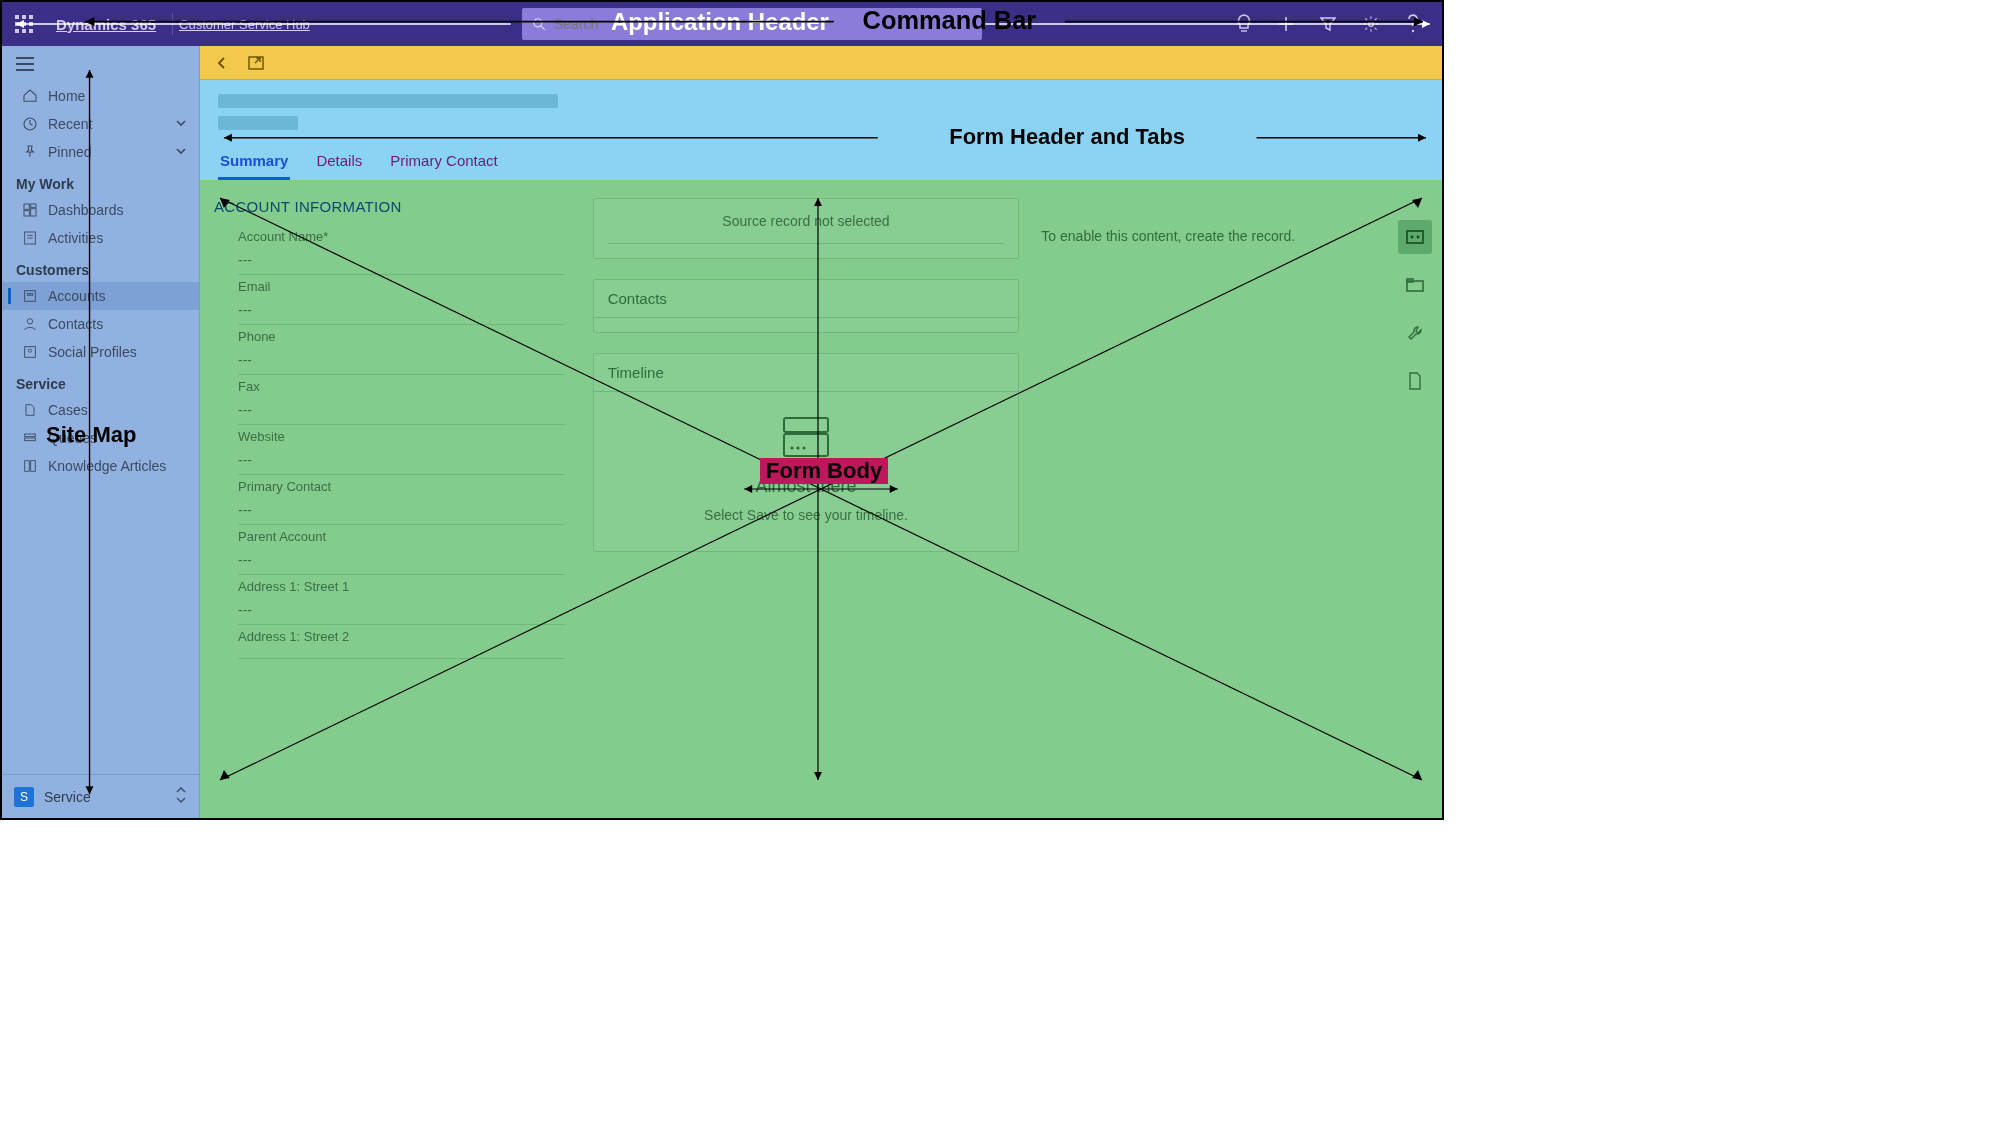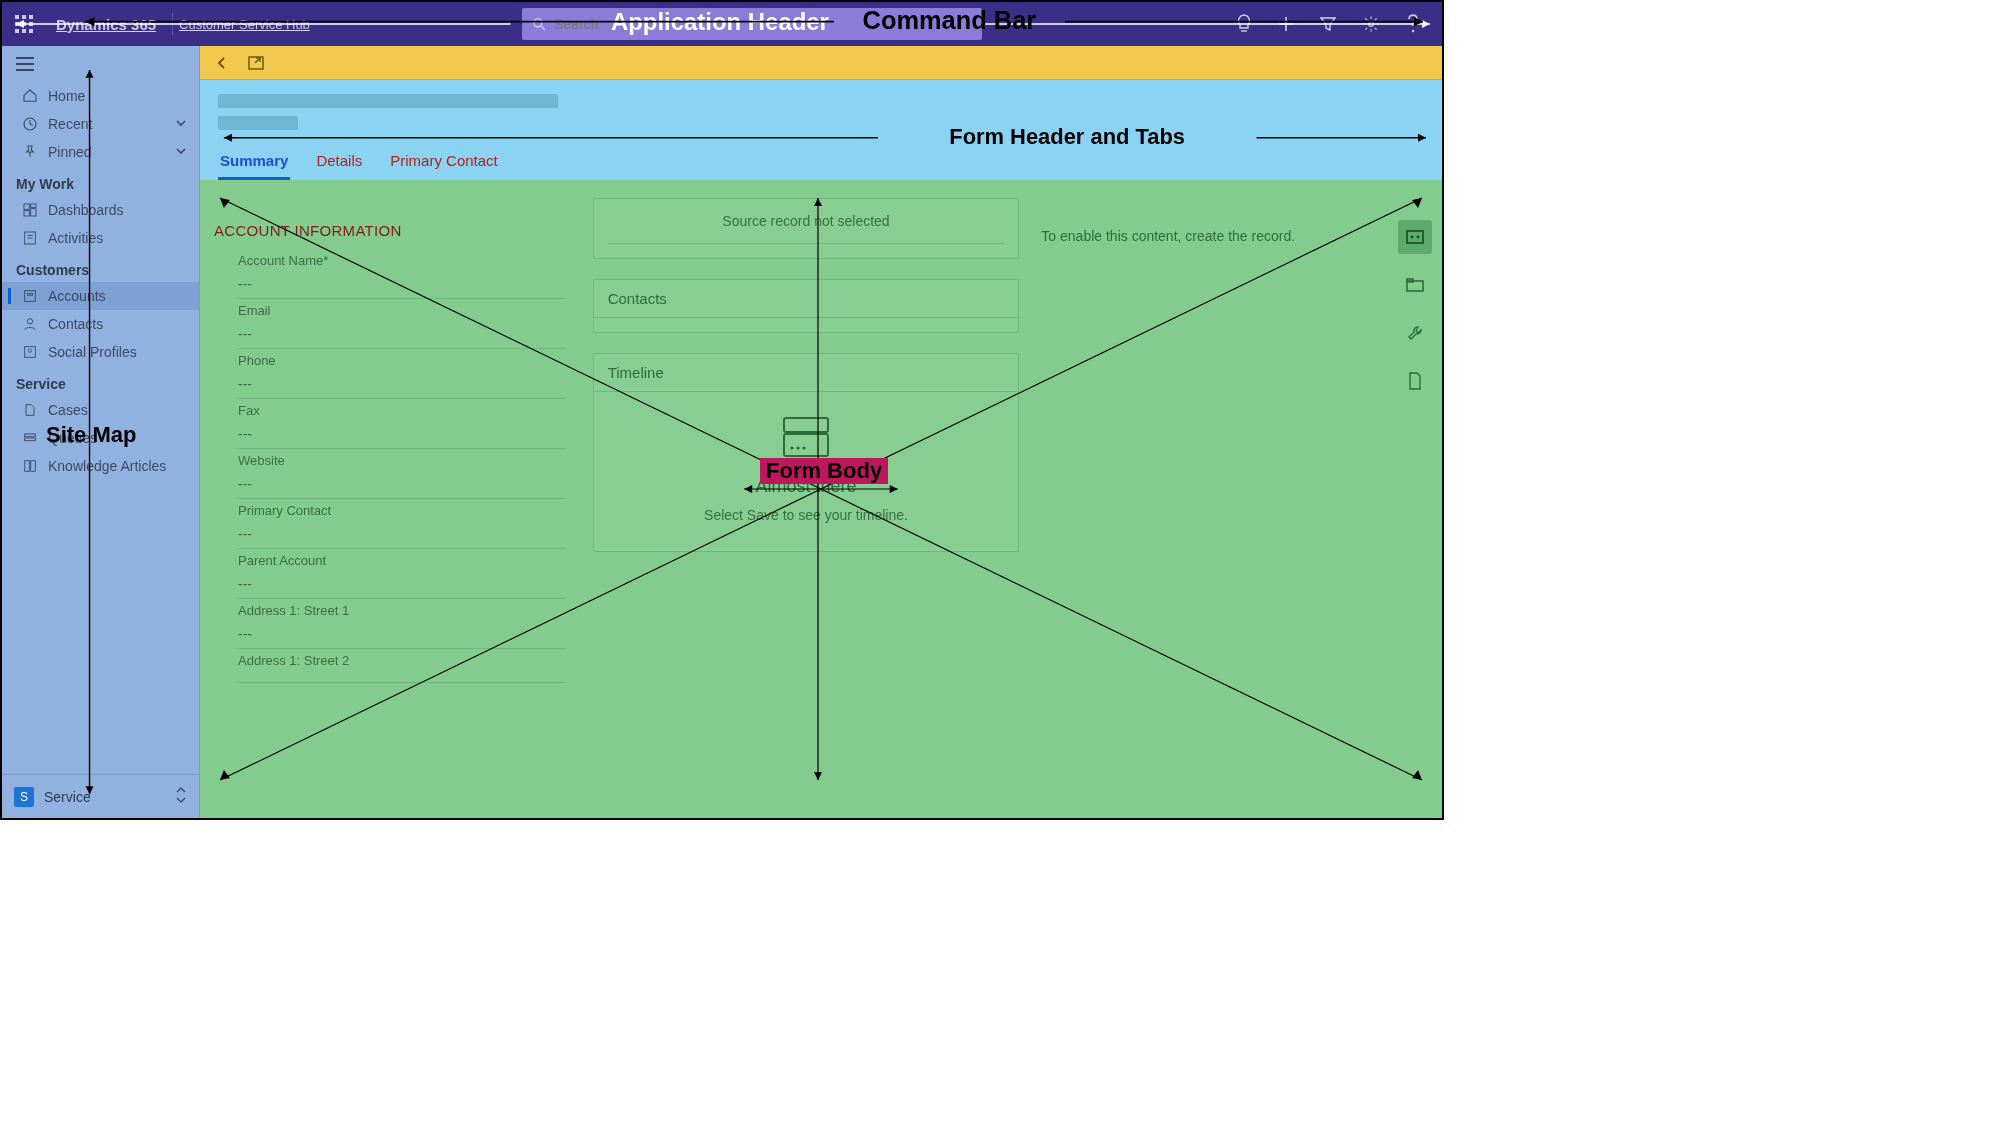--- a/index.html
+++ b/index.html
@@ -63,33 +63,33 @@
   }
   .cmdbar .cb-btn { width:24px; height:24px; display:flex; align-items:center; justify-content:center; color:#5a4400; }
 
   .form-header {
     background:#8bd3f2; padding:14px 18px 0 18px; position:relative;
   }
   .form-header .skel { background:#6bb7d4; border-radius:2px; }
   .form-header .skel.big { width:340px; height:14px; margin-bottom:8px; }
   .form-header .skel.small { width:80px; height:14px; margin-bottom:18px; }
   .tabs { display:flex; gap:24px; }
-  .tab { padding:4px 2px 8px 2px; color:#b91c1c; font-size:15px; cursor:pointer; }
+  .tab { padding:4px 2px 8px 2px; color:#701a75; font-size:15px; cursor:pointer; }
   .tab.active { color:#1d4ed8; font-weight:600; border-bottom:3px solid #0b61c7; }
 
   
   .form-body {
     flex:1; background:#84cc8e; padding:18px 14px 0 14px; display:flex; gap:22px; position:relative; overflow:hidden;
   }
   .col { display:flex; flex-direction:column; }
   .col.c1 { flex: 1 1 330px; }
   .col.c2 { flex: 1 1 400px; }
   .col.c3 { flex: 1 1 360px; }
 
-  .section-title { font-size:15px; color:#7f1d1d; letter-spacing:.3px; margin-bottom:10px;margin-top:24px; }
+  .section-title { font-size:15px; color:#0c4a6e; letter-spacing:.3px; margin-bottom:10px; }
   .field { padding:0 6px 0 24px; }
   .field-label { color:#3a6e43; font-size:13px; margin-top:4px; }
   .field-value { color:#3a6e43; font-size:14px; padding:8px 0 6px 0; border-bottom:1px solid #6fb77b; }
 
   .panel {
     border:1px solid #6fb77b; border-radius:2px; background:rgba(255,255,255,0.04);
     margin-bottom:20px;
   }
   .panel .panel-head {
     padding:10px 14px; color:#2f6c3a; font-size:15px; border-bottom:1px solid #6fb77b;

